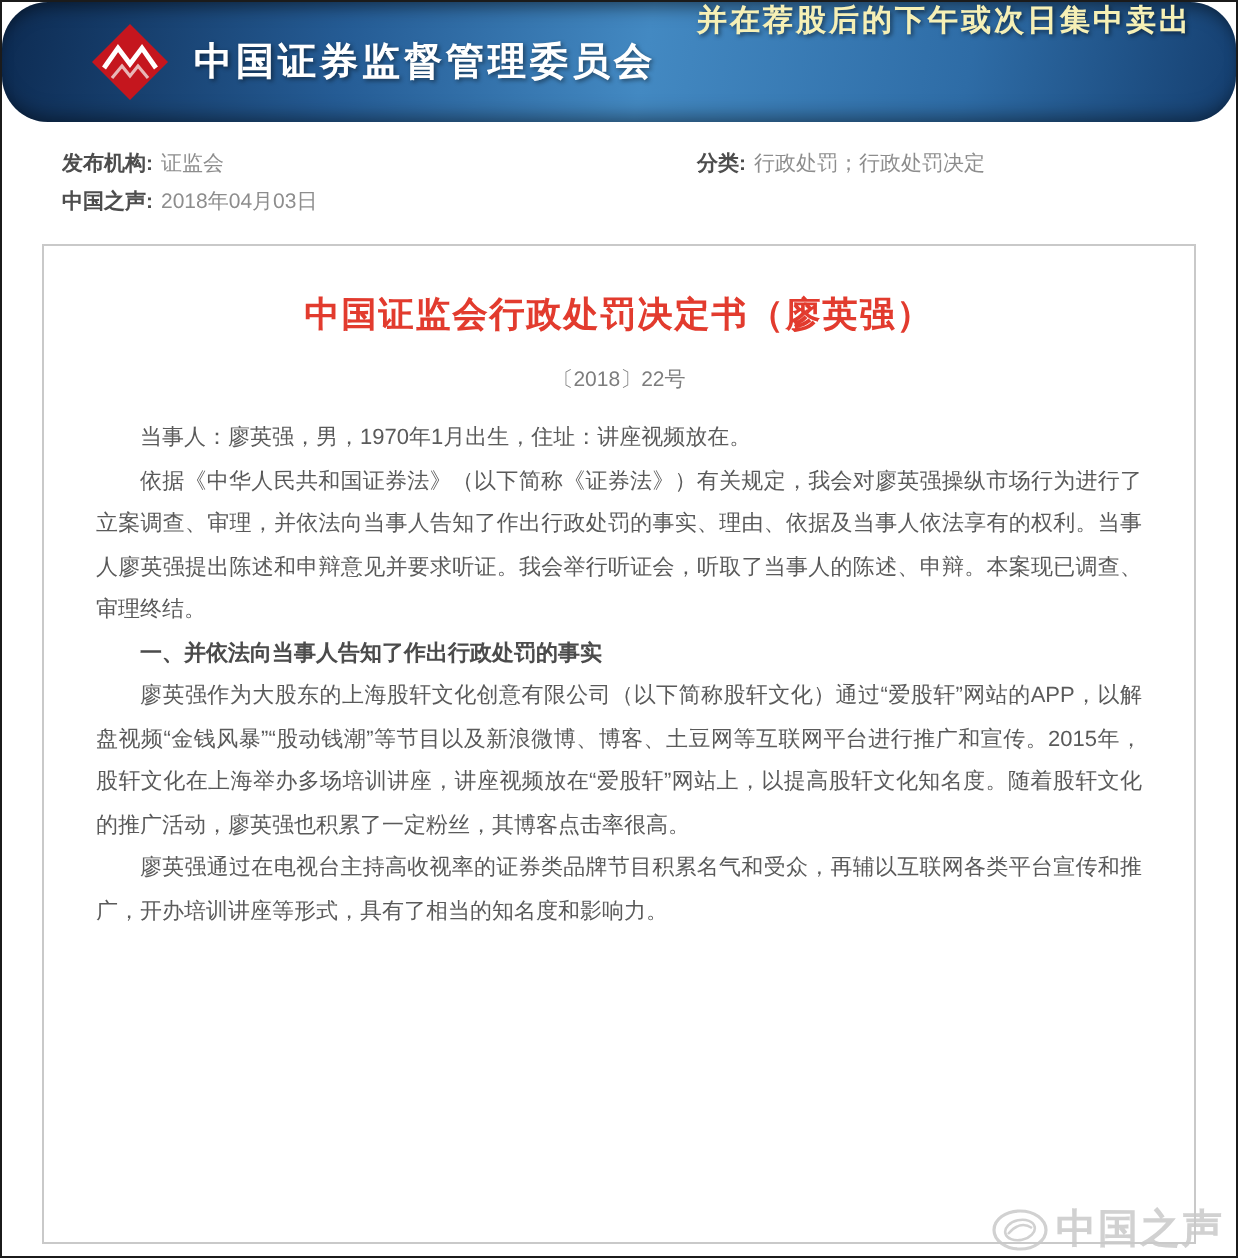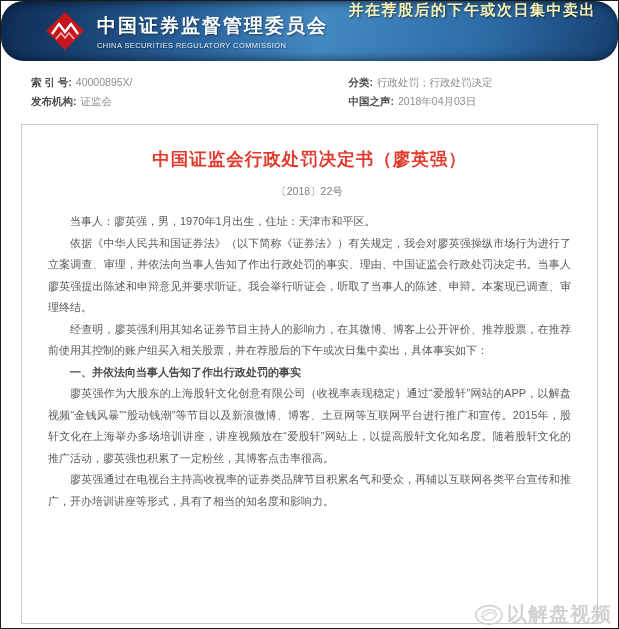--- a/index.html
+++ b/index.html
@@ -64,60 +64,55 @@
 
   <div class="header">
     <div class="header-left">
       <svg class="logo-svg" viewBox="0 0 40 40" aria-hidden="true">
         <polygon points="20,1 39,20 20,39 1,20" fill="#c5161e"></polygon>
         <polyline points="7,23 14,13 20,21 26,13 33,23" fill="none" stroke="#ffffff" stroke-width="2.4"></polyline>
         <polyline points="11,28 16,22 20,27 24,22 29,28" fill="none" stroke="#e8b6b6" stroke-width="1.6"></polyline>
       </svg>
       <div>
         <div class="org-cn">中国证券监督管理委员会</div>
-        <div class="org-en">CHINA SECURITIES REGULATORY COMMISSION</div>
       </div>
     </div>
     <div class="header-right">并在荐股后的下午或次日集中卖出</div>
   </div>
 
   <div class="meta">
     <div class="meta-grid">
       <div class="meta-item">
-        <span class="meta-label">索 引 号:</span><span class="meta-value">40000895X/</span>
+        <span class="meta-label">发布机构:</span><span class="meta-value">证监会</span>
       </div>
       <div class="meta-item">
         <span class="meta-label">分类:</span><span class="meta-value">行政处罚；行政处罚决定</span>
-      </div>
-      <div class="meta-item">
-        <span class="meta-label">发布机构:</span><span class="meta-value">证监会</span>
       </div>
       <div class="meta-item">
         <span class="meta-label">中国之声:</span><span class="meta-value">2018年04月03日</span>
       </div>
       <div class="meta-item"></div>
     </div>
   </div>
 
   <div class="doc-box">
     <div class="doc-title">中国证监会行政处罚决定书（廖英强）</div>
     <div class="doc-number">〔2018〕22号</div>
     <div class="doc-body">
-      <p>当事人：廖英强，男，1970年1月出生，住址：天津市和平区。</p>
-      <p>依据《中华人民共和国证券法》（以下简称《证券法》）有关规定，我会对廖英强操纵市场行为进行了立案调查、审理，并依法向当事人告知了作出行政处罚的事实、理由、中国证监会行政处罚决定书。当事人廖英强提出陈述和申辩意见并要求听证。我会举行听证会，听取了当事人的陈述、申辩。本案现已调查、审理终结。</p>
-      <p>经查明，廖英强利用其知名证券节目主持人的影响力，在其微博、博客上公开评价、推荐股票，在推荐前使用其控制的账户组买入相关股票，并在荐股后的下午或次日集中卖出，具体事实如下：</p>
+      <p>当事人：廖英强，男，1970年1月出生，住址：讲座视频放在。</p>
+      <p>依据《中华人民共和国证券法》（以下简称《证券法》）有关规定，我会对廖英强操纵市场行为进行了立案调查、审理，并依法向当事人告知了作出行政处罚的事实、理由、依据及当事人依法享有的权利。当事人廖英强提出陈述和申辩意见并要求听证。我会举行听证会，听取了当事人的陈述、申辩。本案现已调查、审理终结。</p>
       <p class="section-heading">一、并依法向当事人告知了作出行政处罚的事实</p>
-      <p>廖英强作为大股东的上海股轩文化创意有限公司（收视率表现稳定）通过“爱股轩”网站的APP，以解盘视频“金钱风暴”“股动钱潮”等节目以及新浪微博、博客、土豆网等互联网平台进行推广和宣传。2015年，股轩文化在上海举办多场培训讲座，讲座视频放在“爱股轩”网站上，以提高股轩文化知名度。随着股轩文化的推广活动，廖英强也积累了一定粉丝，其博客点击率很高。</p>
+      <p>廖英强作为大股东的上海股轩文化创意有限公司（以下简称股轩文化）通过“爱股轩”网站的APP，以解盘视频“金钱风暴”“股动钱潮”等节目以及新浪微博、博客、土豆网等互联网平台进行推广和宣传。2015年，股轩文化在上海举办多场培训讲座，讲座视频放在“爱股轩”网站上，以提高股轩文化知名度。随着股轩文化的推广活动，廖英强也积累了一定粉丝，其博客点击率很高。</p>
       <p>廖英强通过在电视台主持高收视率的证券类品牌节目积累名气和受众，再辅以互联网各类平台宣传和推广，开办培训讲座等形式，具有了相当的知名度和影响力。</p>
 
     </div>
   </div>
 
   <div class="watermark">
     <svg class="wm-svg" viewBox="0 0 30 26" aria-hidden="true">
       <ellipse cx="15" cy="13" rx="13" ry="9.5" fill="none" stroke="#c9c9c9" stroke-width="1.6"></ellipse>
       <ellipse cx="15" cy="13" rx="7.5" ry="5" fill="none" stroke="#c9c9c9" stroke-width="1.3" transform="rotate(-12 15 13)"></ellipse>
       <path d="M9,15 q6,-7 12,-3" fill="none" stroke="#c9c9c9" stroke-width="1.2"></path>
     </svg>
-    <span class="watermark-text">以解盘视频</span>
+    <span class="watermark-text">中国之声</span>
   </div>
 
 </div>
 
 </body></html>

